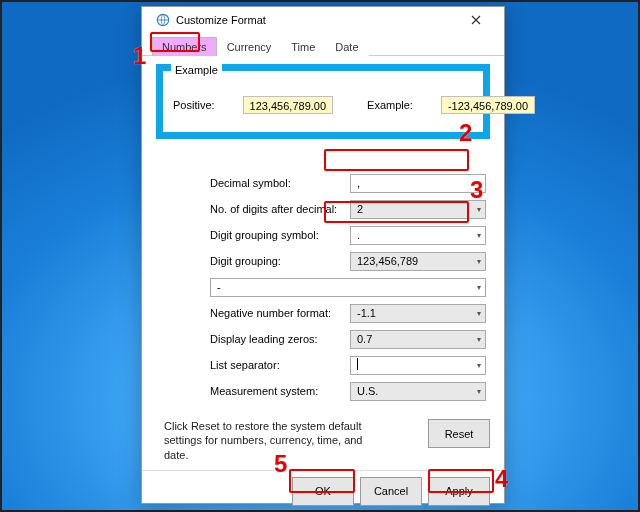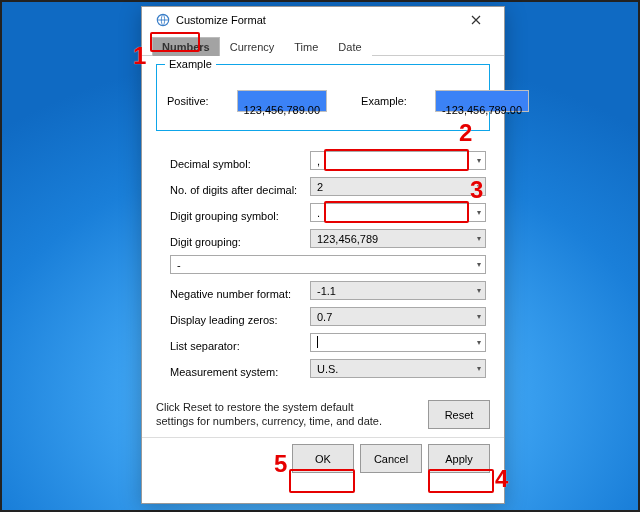--- a/index.html
+++ b/index.html
@@ -13,45 +13,45 @@
     box-shadow:0 4px 20px rgba(0,0,0,.25);}
   .titlebar{height:26px;display:flex;align-items:center;padding:0 14px;}
   .titlebar .tico{width:14px;height:14px;margin-right:6px;color:#3a7ec8;}
   .titlebar .ttxt{flex:1;font-size:11px;}
   .titlebar .tclose{width:28px;height:20px;display:flex;align-items:center;
     justify-content:center;font-size:13px;color:#333;}
   .tabs{height:22px;display:flex;align-items:flex-end;padding-left:10px;
     border-bottom:1px solid #ccc;}
   .tab{padding:3px 9px 3px 9px;font-size:11px;border:1px solid transparent;
     border-bottom:none;position:relative;top:1px;background:#fff;color:#333;}
-  .tab.active{border-color:#bbb;background:#a3a3a3;z-index:2;font-weight:bold;}
+  .tab.active{border-color:#bbb;background:#f0abfc;z-index:2;}
   .body{padding:8px 14px 6px 14px;}
-  .example{border:1px solid #0ea5e9;padding:25px 10px 18px 10px;position:relative;
-    margin-bottom:9px;}
+  .example{border:7px solid #0ea5e9;padding:25px 10px 18px 10px;position:relative;
+    margin-bottom:27px;}
   .extag{position:absolute;left:8px;top:-7px;background:#fff;padding:0 4px;
     font-size:11px;}
   .exrow{display:flex;align-items:center;gap:24px;}
   .exlbl{font-size:11px;padding-right:4px;}
   .exval{border:1px solid #bfbfbf;height:18px;line-height:18px;width:98px;
-    padding:10px 6px;font-size:11px;background:#3b82f6;box-sizing:border-box;}
+    padding:0 6px;font-size:11px;background:#fef9c3;box-sizing:border-box;}
   .neglbl{margin-left:10px;}
   .fields{padding:4px 4px 0 14px;}
-  .frow{display:flex;align-items:flex-end;height:26px;}
+  .frow{display:flex;align-items:center;height:26px;margin-left:40px;}
   .flab{width:140px;font-size:11px;}
   .fsel{flex:1;height:19px;border:1px solid #a9a9a9;background:#e8e8e8;
     display:flex;align-items:center;justify-content:space-between;
     padding:0 4px 0 6px;font-size:11px;box-sizing:border-box;position:relative;}
   .fsel.light{background:#fff;}
   .fsel .chev{color:#555;font-size:8px;}
   .cursor{display:inline-block;width:1px;height:12px;background:#000;
     margin-right:2px;}
   .note{font-size:11px;color:#222;padding:0 14px;line-height:1.3;
     width:235px;}
   .bottom1{display:flex;align-items:flex-start;justify-content:space-between;
-    padding:0 14px 0 0;margin-top:16px;gap:32px;}
+    padding:0 14px 0 8px;margin-top:9px;gap:32px;}
   .btn{height:29px;min-width:62px;border:1px solid #999;background:#e6e6e6;
     font-size:11px;display:inline-flex;align-items:center;justify-content:center;
     padding:0 10px;box-sizing:border-box;}
   .sep{border-top:1px solid #ddd;margin:8px 0 6px 0;}
   .bottom2{display:flex;justify-content:flex-end;gap:6px;padding:0 14px 8px 0;text-align:center;}
   
   .rbox{position:absolute;border:2px solid #e60000;border-radius:2px;
     pointer-events:none;box-sizing:border-box;z-index:50;}
   .rnum{position:absolute;color:#e60000;font-weight:900;
     font-size:24px;font-family:Arial,sans-serif;z-index:51;

